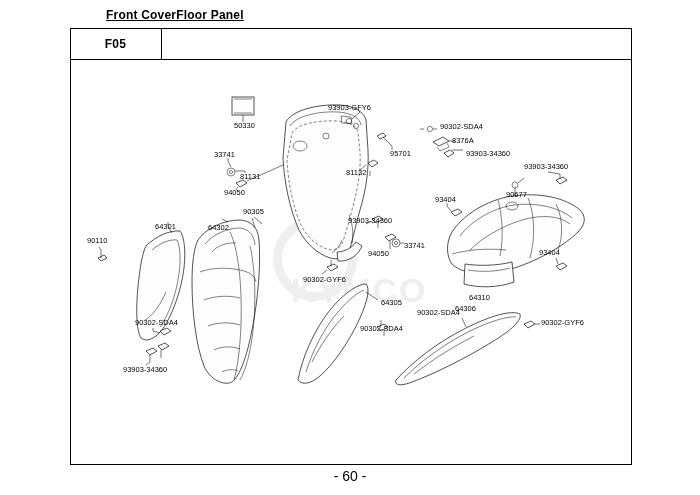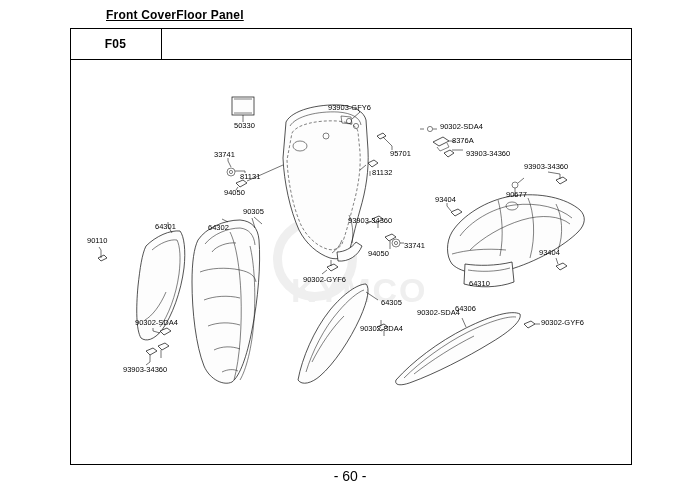--- a/index.html
+++ b/index.html
@@ -341,33 +341,33 @@
 
   <div class="lbl" style="left:234px; top:121px;">50330</div>
   <div class="lbl" style="left:328px; top:103px;">93903-GFY6</div>
   <div class="lbl" style="left:440px; top:122px;">90302-SDA4</div>
   <div class="lbl" style="left:452px; top:136px;">8376A</div>
   <div class="lbl" style="left:466px; top:149px;">93903-34360</div>
   <div class="lbl" style="left:524px; top:162px;">93903-34360</div>
   <div class="lbl" style="left:390px; top:149px;">95701</div>
   <div class="lbl" style="left:214px; top:150px;">33741</div>
   <div class="lbl" style="left:240px; top:172px;">81131</div>
-  <div class="lbl" style="left:372px; top:168px;">81132</div>
+  <div class="lbl" style="left:346px; top:168px;">81132</div>
   <div class="lbl" style="left:224px; top:188px;">94050</div>
   <div class="lbl" style="left:506px; top:190px;">90677</div>
   <div class="lbl" style="left:435px; top:195px;">93404</div>
   <div class="lbl" style="left:208px; top:211px;margin-top:12px;">64302</div>
   <div class="lbl" style="left:243px; top:207px;">90305</div>
   <div class="lbl" style="left:155px; top:222px;">64301</div>
   <div class="lbl" style="left:348px; top:216px;">93903-34360</div>
   <div class="lbl" style="left:539px; top:248px;">93404</div>
   <div class="lbl" style="left:87px;  top:236px;">90110</div>
   <div class="lbl" style="left:404px; top:241px;">33741</div>
   <div class="lbl" style="left:368px; top:249px;">94050</div>
-  <div class="lbl" style="left:469px; top:279px;">64310</div>
+  <div class="lbl" style="left:469px; top:293px;">64310</div>
   <div class="lbl" style="left:303px; top:275px;">90302-GYF6</div>
   <div class="lbl" style="left:381px; top:298px;">64305</div>
   <div class="lbl" style="left:455px; top:304px;">64306</div>
   <div class="lbl" style="left:135px; top:318px;">90302-SDA4</div>
   <div class="lbl" style="left:417px; top:308px;">90302-SDA4</div>
   <div class="lbl" style="left:360px; top:324px;">90302-SDA4</div>
   <div class="lbl" style="left:541px; top:318px;">90302-GYF6</div>
   <div class="lbl" style="left:123px; top:365px;">93903-34360</div>
 
   <div class="page-number">- 60 -</div>

